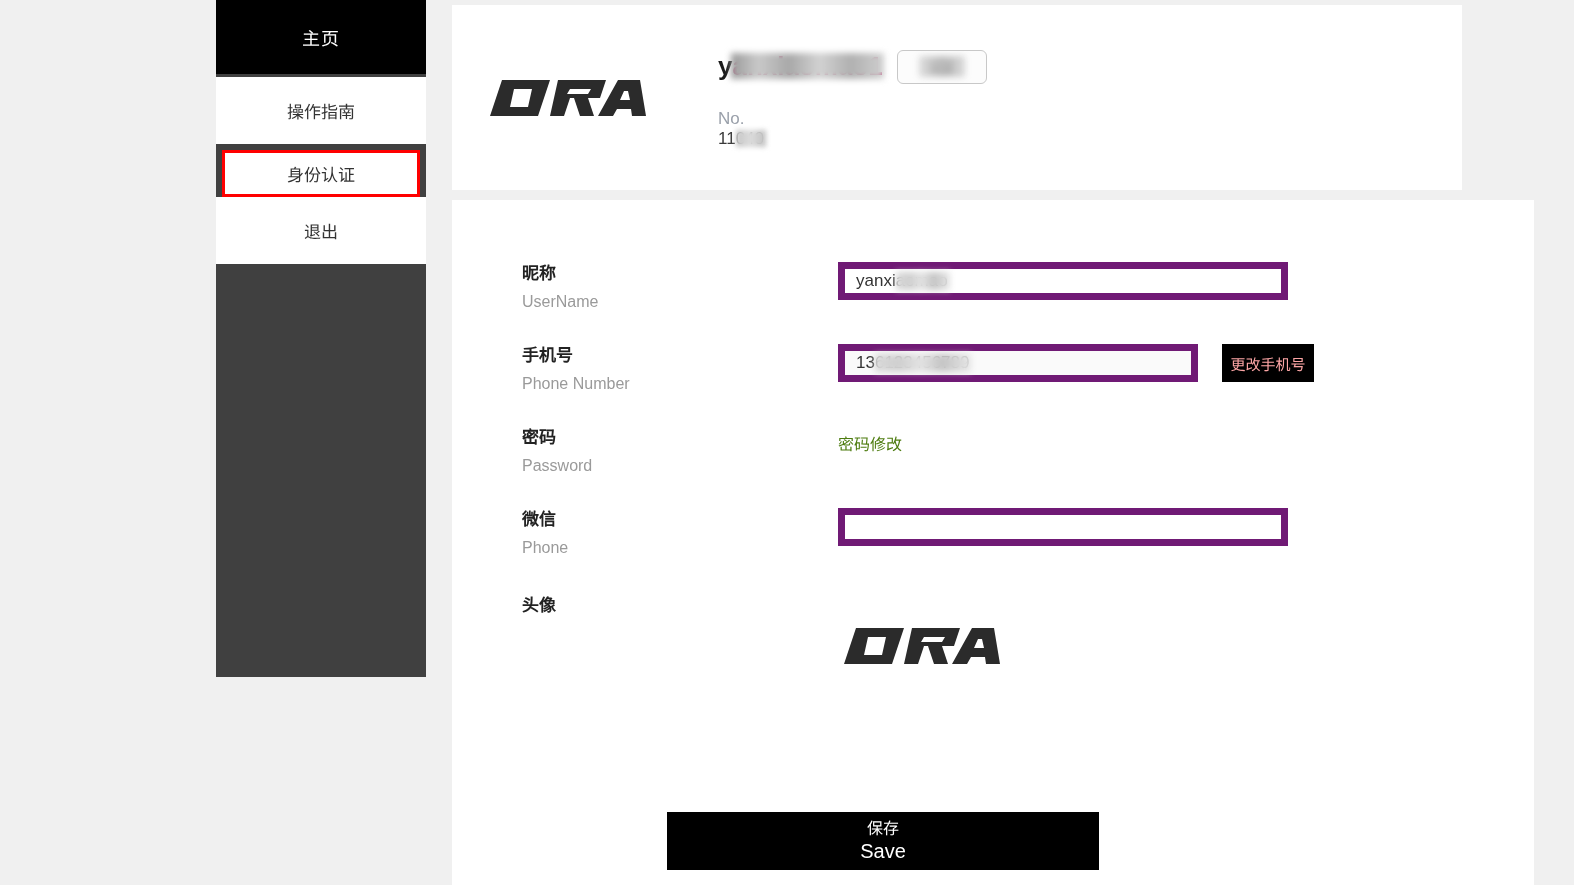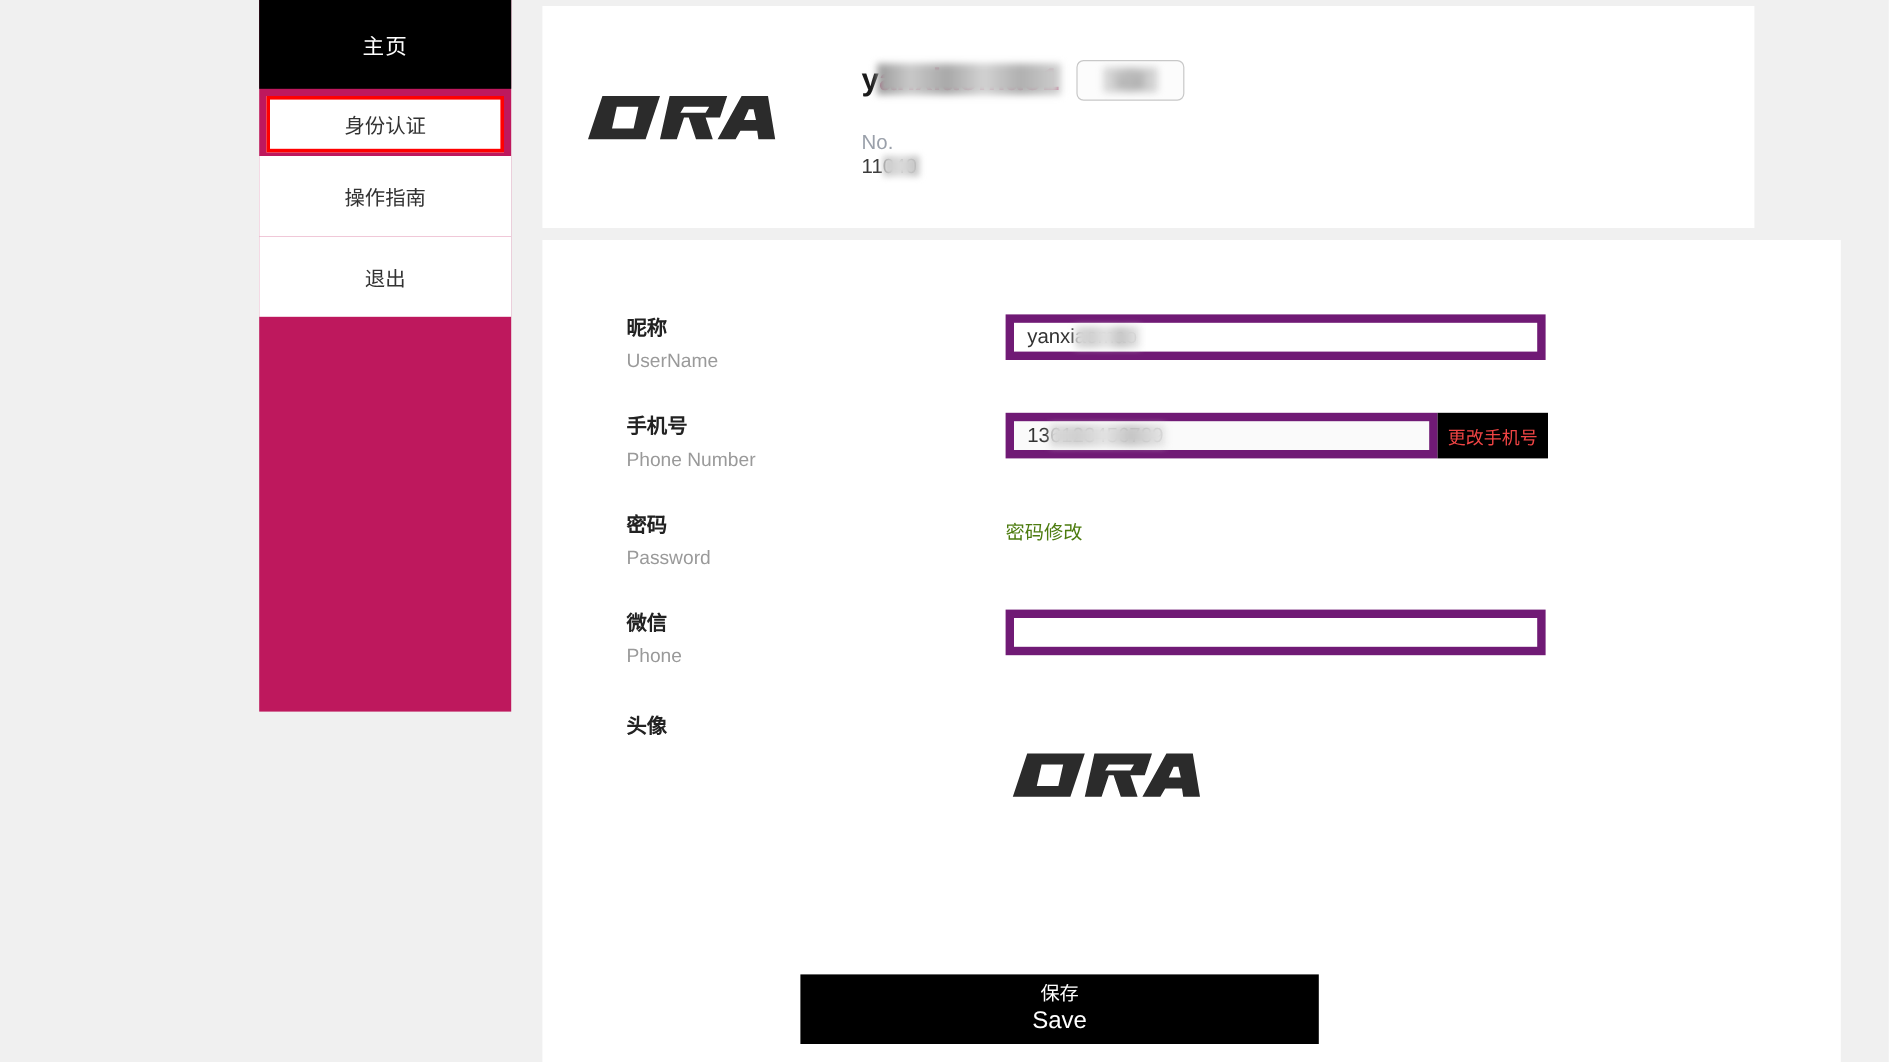--- a/index.html
+++ b/index.html
@@ -15,22 +15,22 @@
     overflow: hidden;
     position: relative;
   }
 
   
   #sidebar {
     position: absolute;
     left: 216px;
     top: 0;
     width: 210px;
-    height: 593px;
-    background: #be185d;
+    height: 677px;
+    background: #404040;
     box-sizing: border-box;
   }
   #sidebar-header {
     height: 74px;
     background: #000000;
     color: #ffffff;
     display: flex;
     align-items: center;
     justify-content: center;
     font-size: 18px;
@@ -230,28 +230,29 @@
     filter: blur(3px);
   }
   .input-with-button {
     display: flex;
     align-items: stretch;
   }
   .input-with-button .text-input { width: 360px; }
   .attached-button {
     width: 92px;
     background: #000000;
-    color: #ef4444;
+    color: #fca5a5;
     font-size: 15px;
     display: flex;
     align-items: center;
     justify-content: center;
     cursor: pointer;
     user-select: none;
     white-space: nowrap;
+    margin-left: 24px;
   }
   .link-action {
     font-size: 16px;
     color: #4d7c0f;
     cursor: pointer;
     user-select: none;
     line-height: 38px;
   }
 
   
@@ -282,26 +283,26 @@
   #save-button .save-en { font-size: 20px; }
 </style>
 </head>
 <body>
 
 <div id="sidebar">
   <div id="sidebar-header">
     <span>主页</span>
   </div>
 
+  <div class="nav-item spaced">
+    <span>操作指南</span>
+  </div>
+
   <div class="nav-item active">
     <span>身份认证</span>
-  </div>
-
-  <div class="nav-item spaced">
-    <span>操作指南</span>
   </div>
 
   <div class="nav-item">
     <span>退出</span>
   </div>
 </div>
 
 <div id="content">
 
   <div id="profile-card" class="card">

